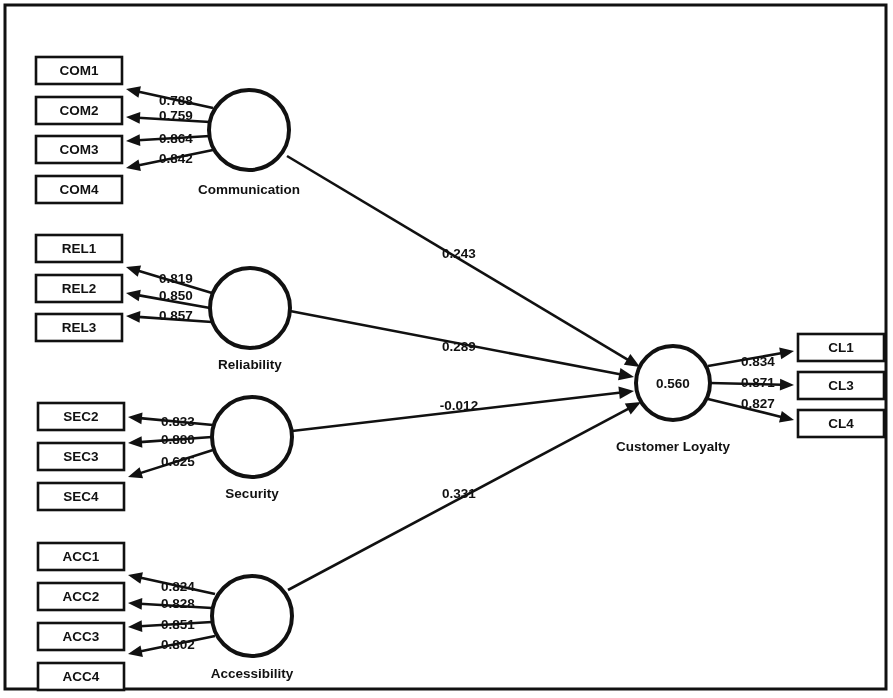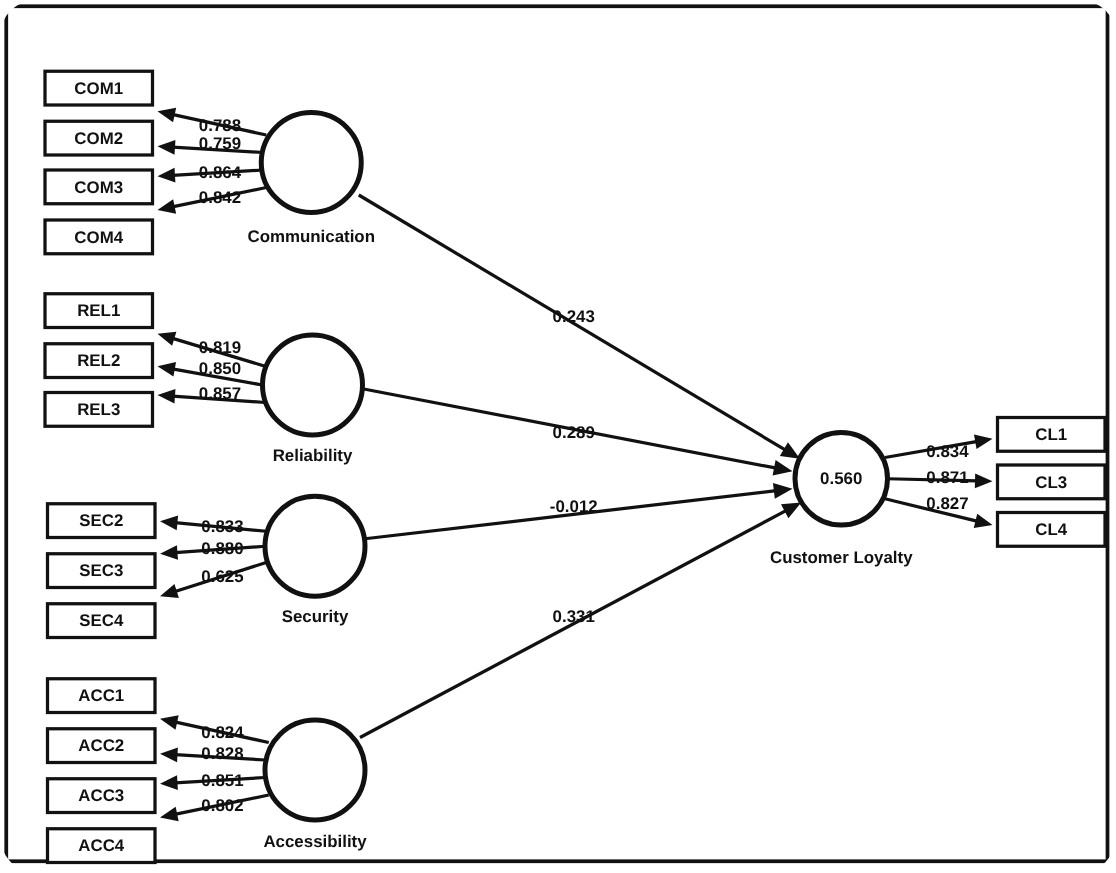--- a/index.html
+++ b/index.html
@@ -9,21 +9,20 @@
   }
   body {
     font-family: "Liberation Sans", sans-serif;
   }
   #canvas {
     position: relative;
     width: 893px;
     height: 698px;
     background: #ffffff;
     overflow: hidden;
-    border-radius: 29px;
   }
   #diagram-svg {
     position: absolute;
     left: 0;
     top: 0;
     width: 893px;
     height: 698px;
   }
   .frame-border {
     fill: none;

